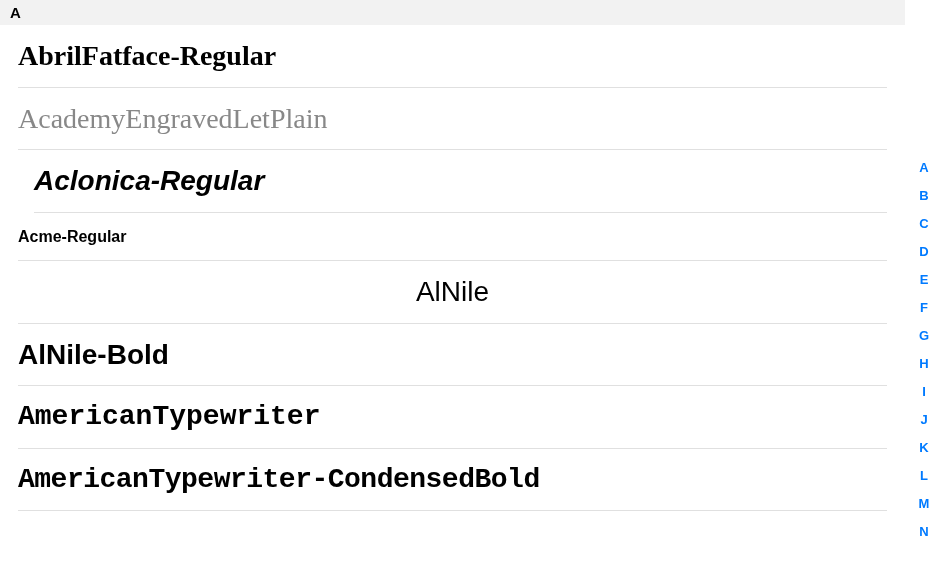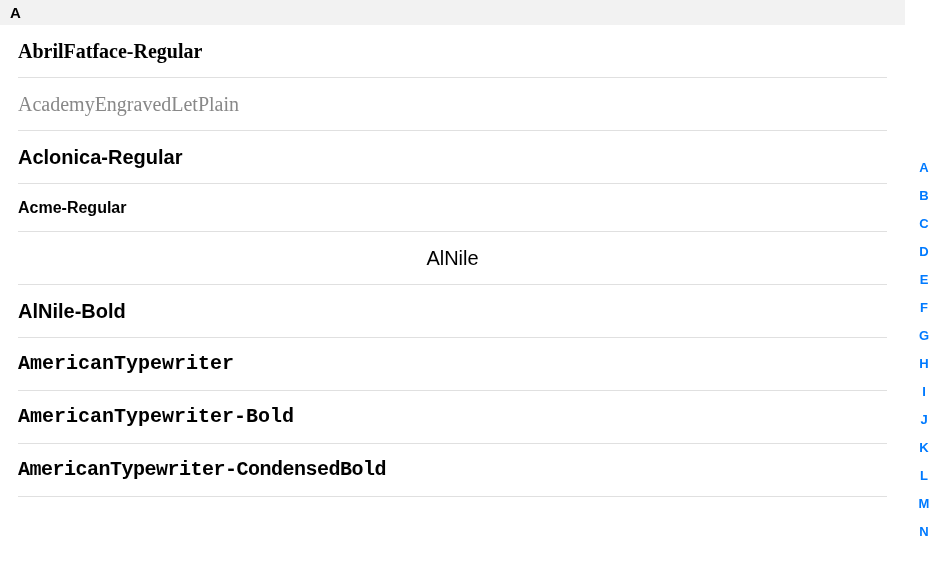--- a/index.html
+++ b/index.html
@@ -23,37 +23,39 @@
       color: #000;
       width: 905px;
     }
     .font-list {
       width: 905px;
       padding: 0 18px;
     }
     .font-item {
       border-bottom: 1px solid #e0e0e0;
       padding: 14px 0;
-      font-size: 20px;
+      font-size: 28px;
       color: #000;
       cursor: pointer;
       line-height: 1.2;
     }
     .font-item.abril {
       font-family: Georgia, "Times New Roman", serif;
       font-weight: 900;
     }
     .font-item.academy {
       font-family: "Times New Roman", serif;
       color: #888;
       font-weight: 300;
     }
     .font-item.aclonica {
       font-family: "Arial Black", sans-serif;
       font-weight: 700;
+      font-style: italic;
+      margin-left: 16px;
     }
     .font-item.acme {
       font-family: "Arial Black", sans-serif;
       font-weight: 700;
       font-size: 16px;
     }
     .font-item.alnile {
       font-family: Helvetica, Arial, sans-serif;
       font-weight: 400;
       text-align: center;
@@ -103,21 +105,20 @@
 <div class="section-header">A</div>
 
 <div class="font-list">
   <div class="font-item abril">AbrilFatface-Regular</div>
   <div class="font-item academy">AcademyEngravedLetPlain</div>
   <div class="font-item aclonica">Aclonica-Regular</div>
   <div class="font-item acme">Acme-Regular</div>
   <div class="font-item alnile">AlNile</div>
   <div class="font-item alnile-bold">AlNile-Bold</div>
   <div class="font-item typewriter">AmericanTypewriter</div>
-  <div class="font-item typewriter-bold">AmericanTypewriter-Bold</div>
   <div class="font-item typewriter-condensed-bold">AmericanTypewriter-CondensedBold</div>
 </div>
 
 <div class="alpha-index">
   <div class="alpha-index-item">A</div>
   <div class="alpha-index-item">B</div>
   <div class="alpha-index-item">C</div>
   <div class="alpha-index-item">D</div>
   <div class="alpha-index-item">E</div>
   <div class="alpha-index-item">F</div>

